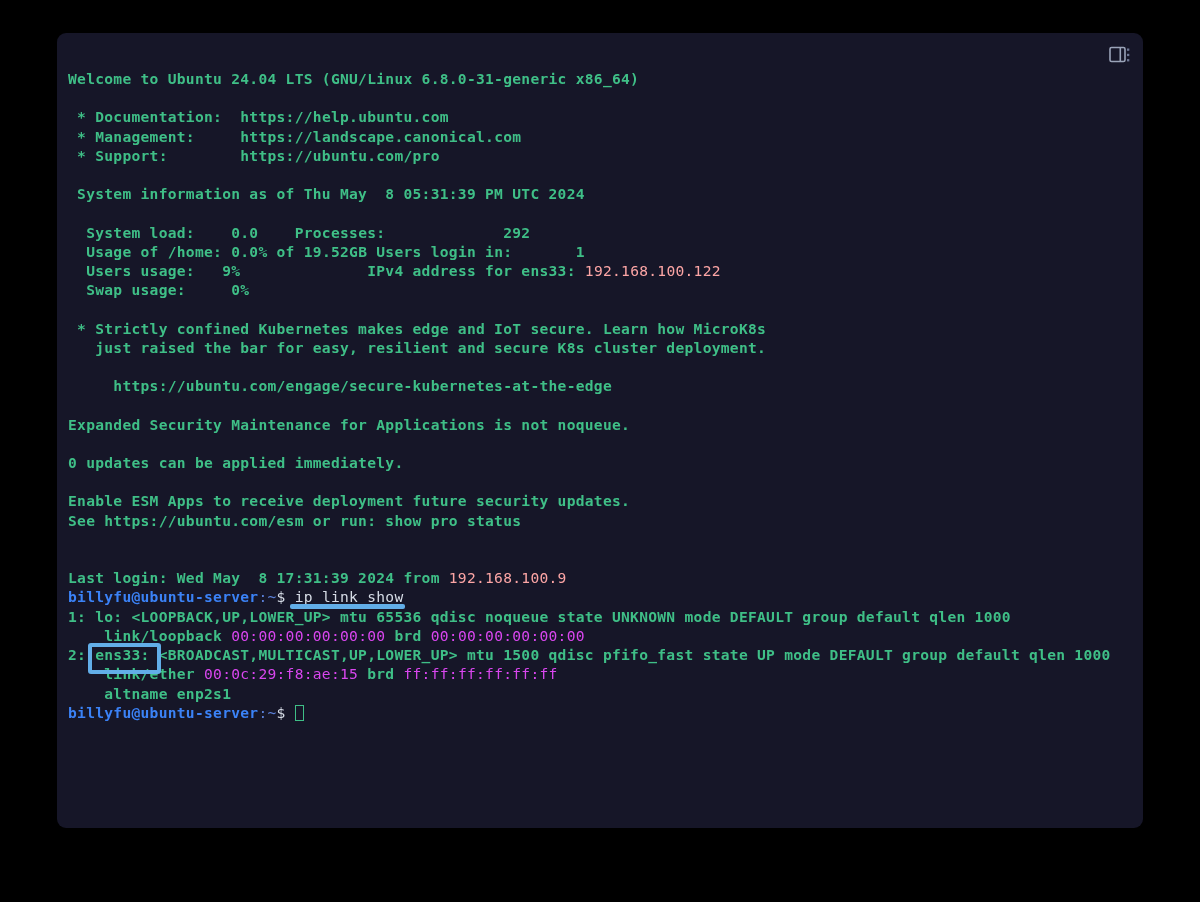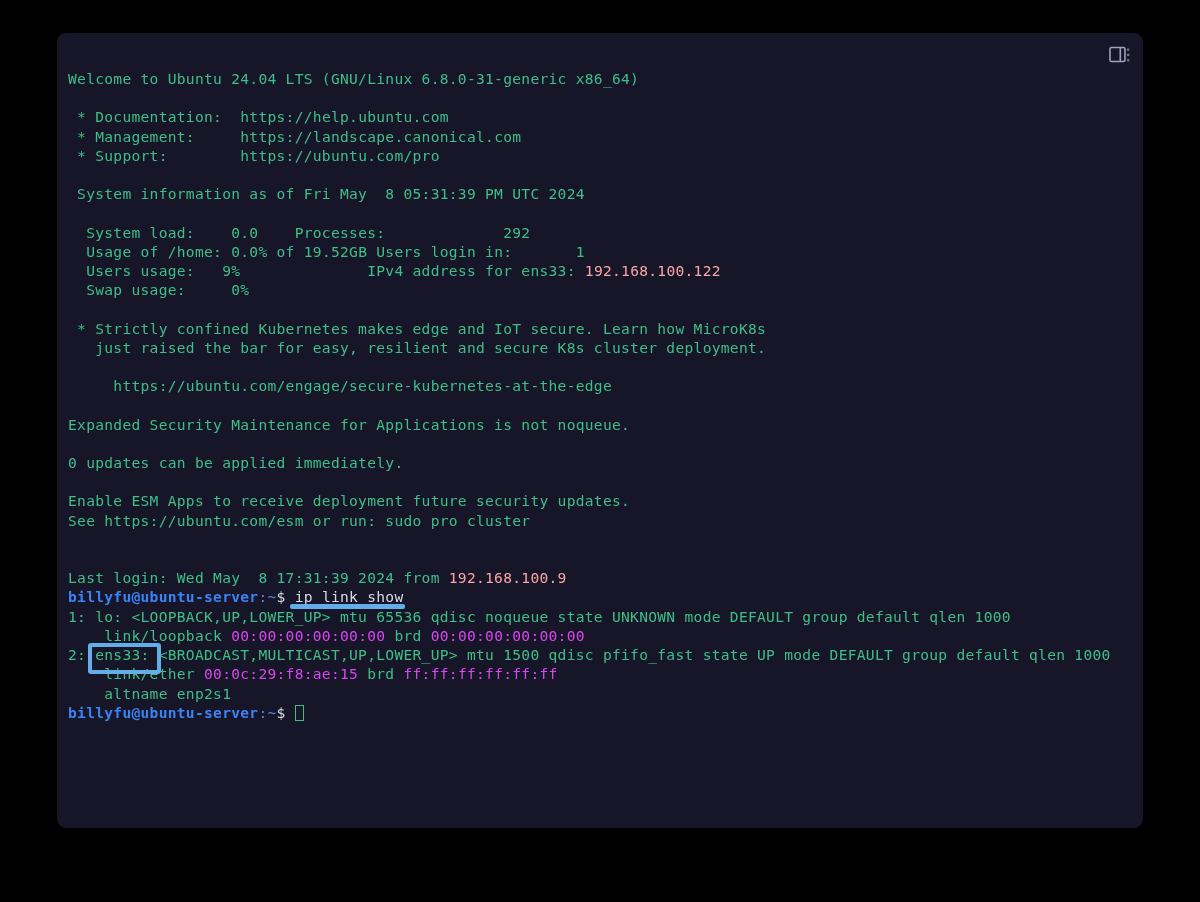--- a/index.html
+++ b/index.html
@@ -66,21 +66,21 @@
     font-family: "DejaVu Sans Mono", "Liberation Mono", monospace;
     font-size: 14.6px;
     line-height: 19.2px;
     letter-spacing: 0.28px;
     color: #3fbf87;
     white-space: pre;
     tab-size: 8;
   }
 
   
-  .g   { color: #3fbf87; }            
+  .g   { color: #3fbf87; font-weight: bold; }            
   .gb  { color: #3b82f6; font-weight: bold; }
   .pk  { color: #fca5a5; }            
   .mac { color: #d946ef; }            
   .wh  { color: #d6dce6; }            
   .bl  { color: #5a7fd6; }
 
   
   .cursor {
     display: inline-block;
     width: 9px;
@@ -126,38 +126,38 @@
       </span>
     </div>
 
     <div id="terminal-body">
       <pre class="term"><span class="g">Welcome to Ubuntu 24.04 LTS (GNU/Linux 6.8.0-31-generic x86_64)</span>
 
 <span class="g"> * Documentation:</span><span class="g">  </span><span class="g">https://help.ubuntu.com</span>
 <span class="g"> * Management:</span><span class="g">     </span><span class="g">https://landscape.canonical.com</span>
 <span class="g"> * Support:</span><span class="g">        </span><span class="g">https://ubuntu.com/pro</span>
 
-<span class="g"> System information as of Fri May  8 05:31:39 PM UTC 2024</span>
+<span class="g"> System information as of Thu May  8 05:31:39 PM UTC 2024</span>
 
 <span class="g">  System load:</span><span class="g">    </span><span class="g">0.0</span><span class="g">    </span><span class="g">Processes:</span><span class="g">             </span><span class="g">292</span>
 <span class="g">  Usage of /home:</span><span class="g"> </span><span class="g">0.0% of 19.52GB</span><span class="g"> </span><span class="g">Users login in:</span><span class="g">       </span><span class="g">1</span>
 <span class="g">  Users usage:</span><span class="g">   </span><span class="g">9%</span><span class="g">              </span><span class="g">IPv4 address for ens33:</span><span class="g"> </span><span class="pk">192.168.100.122</span>
 <span class="g">  Swap usage:</span><span class="g">     </span><span class="g">0%</span>
 
 <span class="g"> * Strictly confined Kubernetes makes edge and IoT secure. Learn how MicroK8s</span>
 <span class="g">   just raised the bar for easy, resilient and secure K8s cluster deployment.</span>
 
 <span class="g">     https://ubuntu.com/engage/secure-kubernetes-at-the-edge</span>
 
 <span class="g">Expanded Security Maintenance for Applications is not noqueue.</span>
 
 <span class="g">0 updates can be applied immediately.</span>
 
 <span class="g">Enable ESM Apps to receive deployment future security updates.</span>
-<span class="g">See https://ubuntu.com/esm or run: sudo pro cluster</span>
+<span class="g">See https://ubuntu.com/esm or run: show pro status</span>
 
 
 <span class="g">Last login: Wed May  8 17:31:39 2024 from </span><span class="pk">192.168.100.9</span>
 <span class="gb">billyfu@ubuntu-server</span><span class="bl">:~</span><span class="wh">$</span><span class="wh"> </span><span class="wh">ip link show</span>
 <span class="g">1: lo: &lt;LOOPBACK,UP,LOWER_UP&gt; mtu 65536 qdisc noqueue state UNKNOWN mode DEFAULT group default qlen 1000</span>
 <span class="g">    link/loopback </span><span class="mac">00:00:00:00:00:00</span><span class="g"> brd </span><span class="mac">00:00:00:00:00:00</span>
 <span class="g">2: ens33: &lt;BROADCAST,MULTICAST,UP,LOWER_UP&gt; mtu 1500 qdisc pfifo_fast state UP mode DEFAULT group default qlen 1000</span>
 <span class="g">    link/ether </span><span class="mac">00:0c:29:f8:ae:15</span><span class="g"> brd </span><span class="mac">ff:ff:ff:ff:ff:ff</span>
 <span class="g">    altname enp2s1</span>
 <span class="gb">billyfu@ubuntu-server</span><span class="bl">:~</span><span class="wh">$</span><span class="wh"> </span><span class="cursor"></span></pre>

